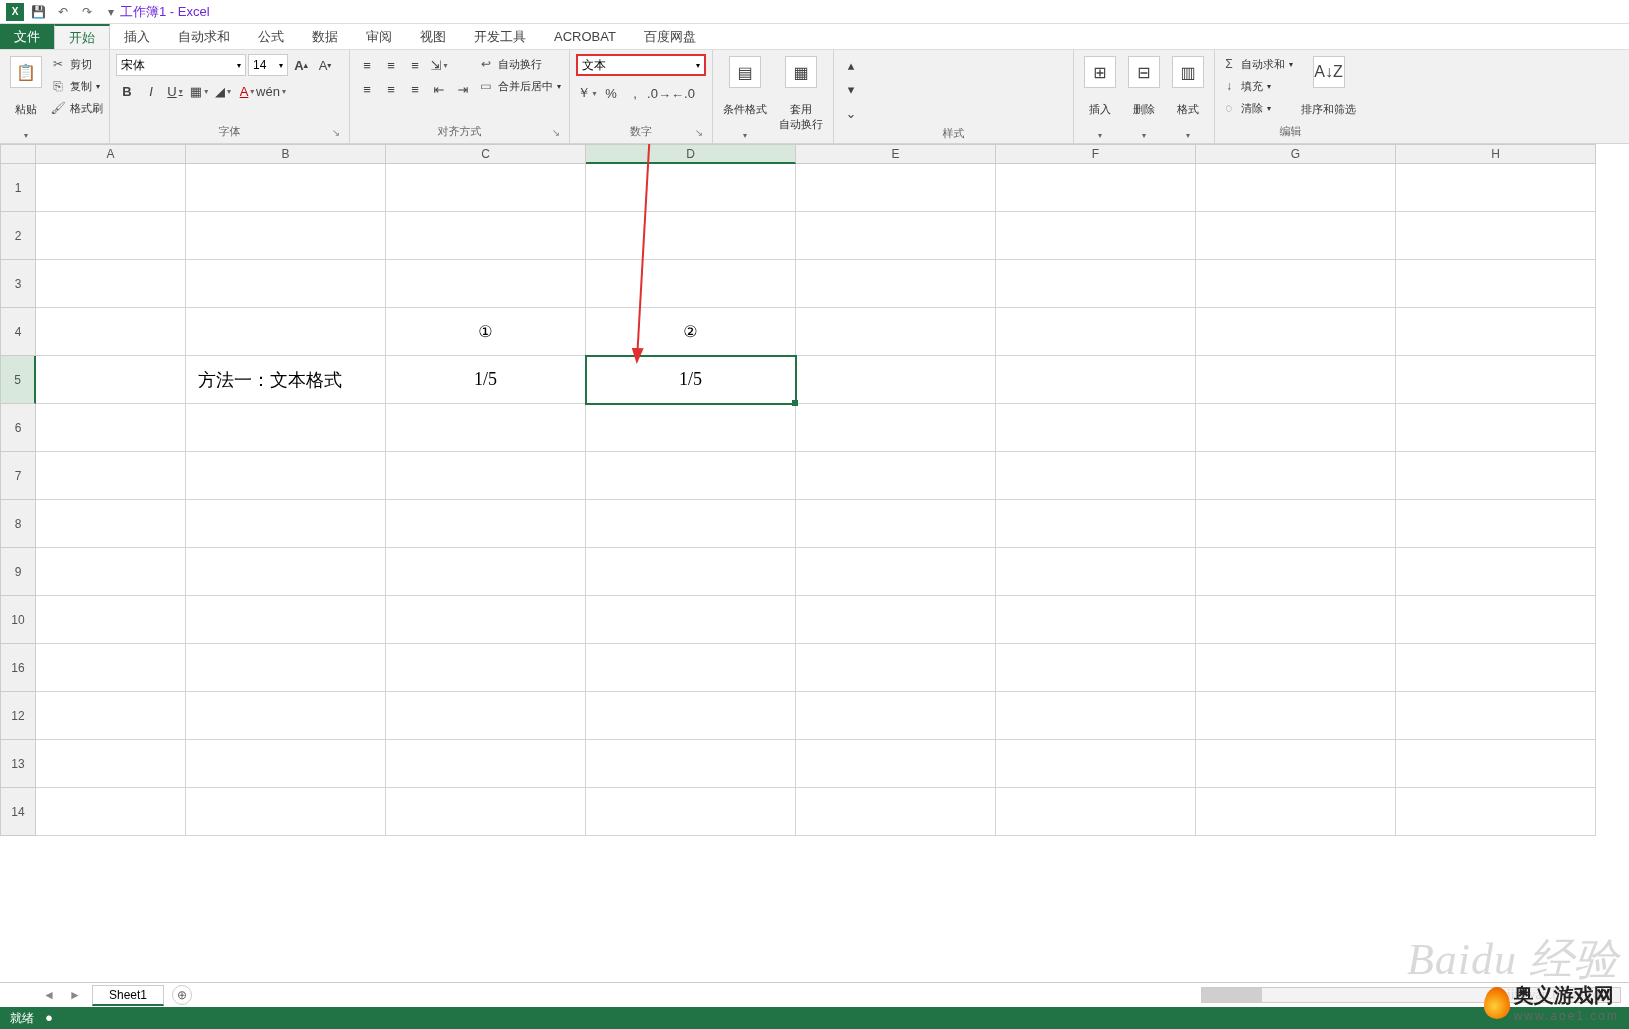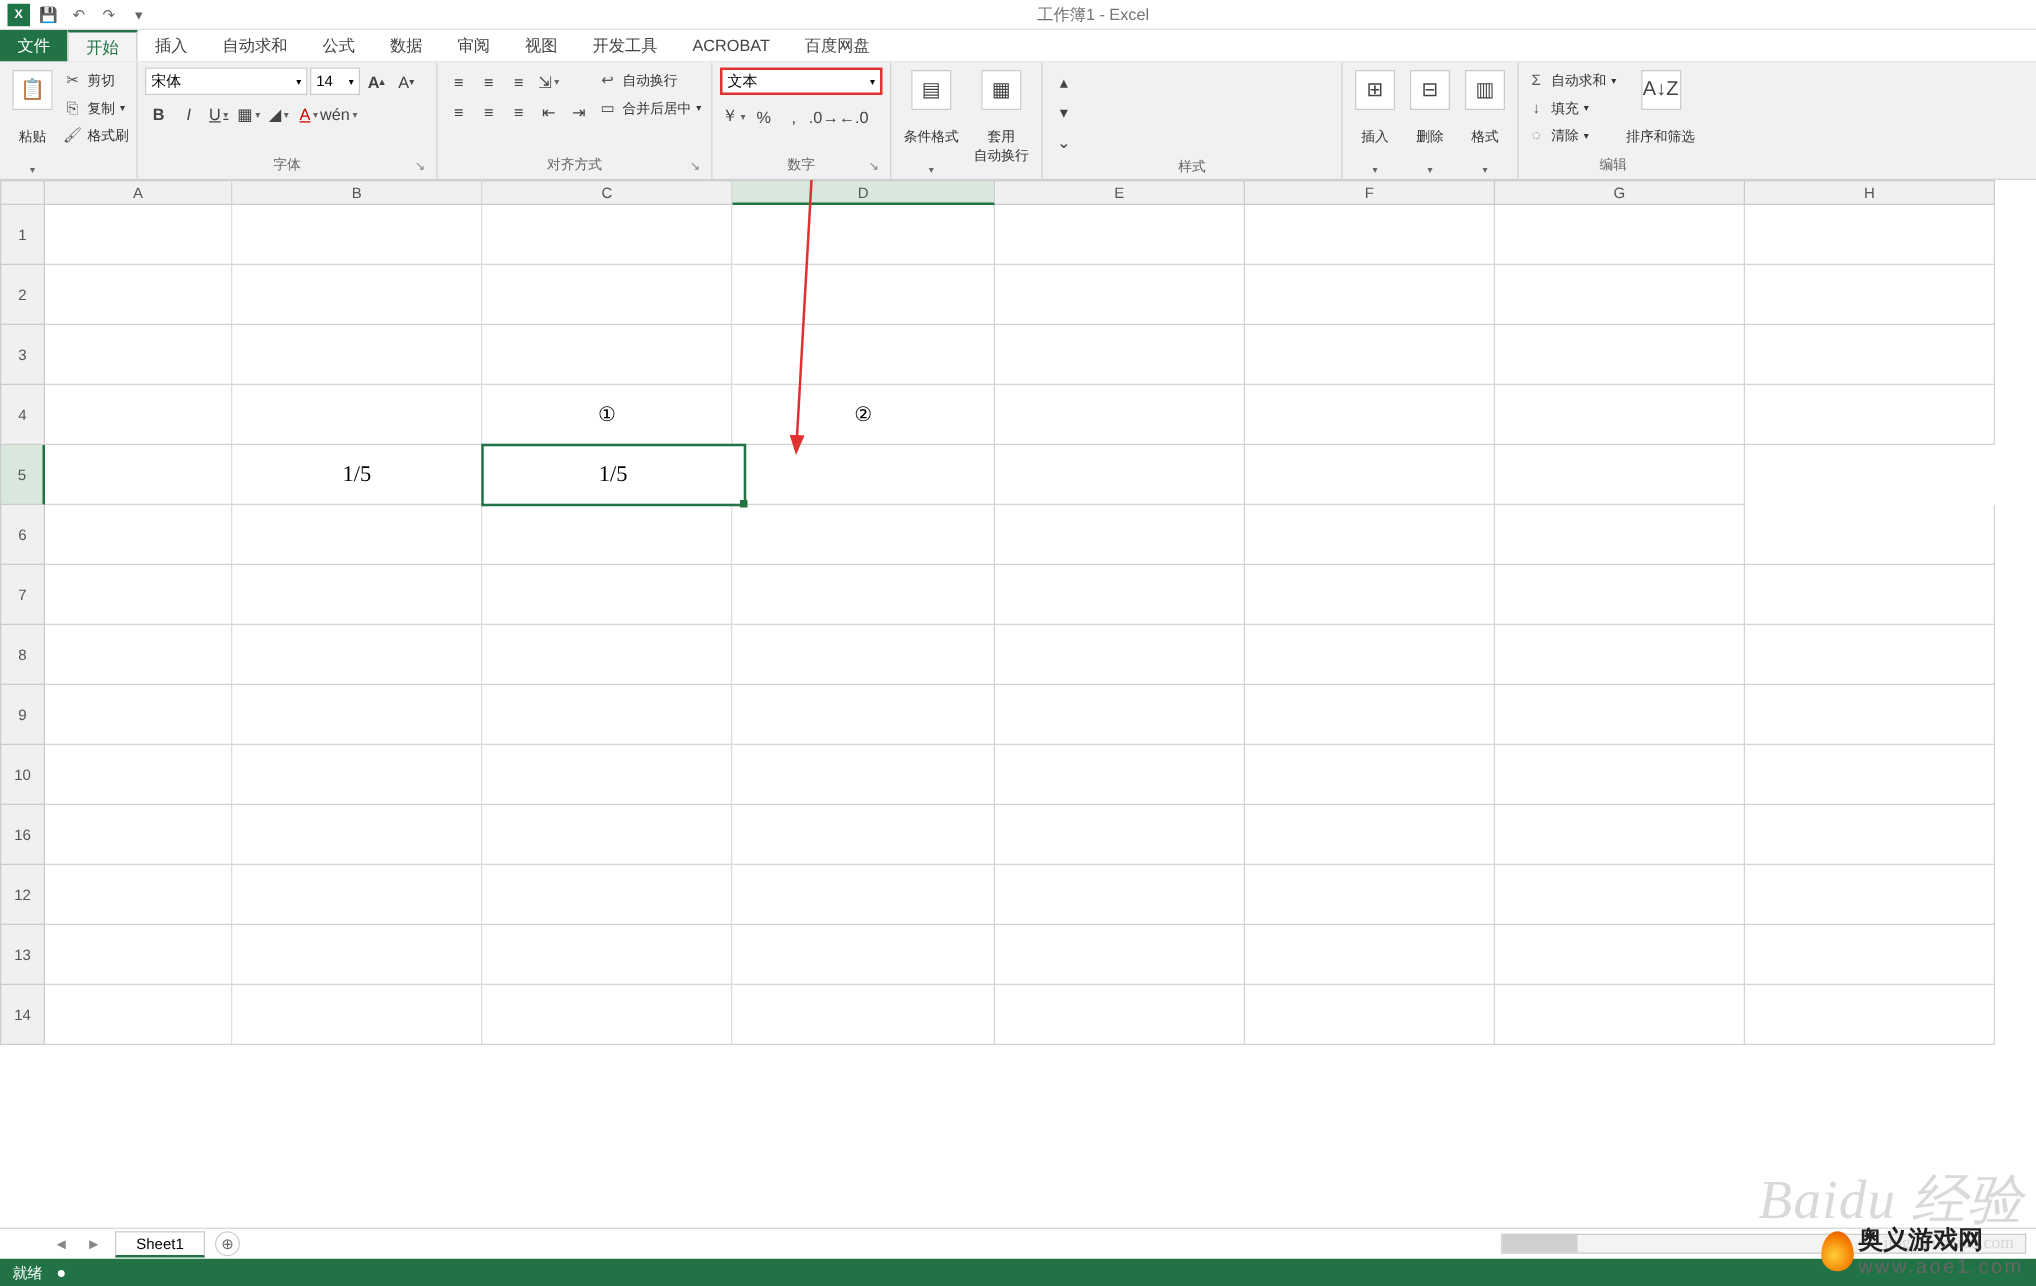--- a/index.html
+++ b/index.html
@@ -2,21 +2,21 @@
 <html><head>
 <meta charset="utf-8">
 <style>
 * { box-sizing: border-box; margin: 0; padding: 0; font-family: "Microsoft YaHei", "SimSun", sans-serif; }
 body { background: #fff; width: 1629px; height: 1029px; overflow: hidden; position: relative; font-size: 12px; }
 
 .titlebar { height: 24px; background: #fff; display: flex; align-items: center; border-bottom: 1px solid #ddd; }
 .titlebar .qat { display: flex; gap: 6px; padding-left: 6px; }
 .titlebar .qat .xlicon { width: 18px; height: 18px; background: #207346; color: #fff; font-size: 10px; display:flex;align-items:center;justify-content:center;font-weight:bold; }
 .titlebar .qat .qbtn { width: 18px; height: 18px; display:flex;align-items:center;justify-content:center; color:#666; cursor:pointer; }
-.titlebar .title { flex:1; text-align:center; color:#737373; font-size:13px; }
+.titlebar .title { flex:1; color:#6d28d9; font-size:13px; }
 
 .ribbon-tabs { height: 26px; background: #fff; display: flex; align-items: stretch; border-bottom: 1px solid #ddd; }
 .ribbon-tabs .ftab { padding: 0 14px; color: #fff; background: #217346; display:flex;align-items:center; font-size:13px; cursor:pointer; }
 .ribbon-tabs .tab { padding: 0 14px; color: #444; display:flex;align-items:center; font-size:13px; cursor:pointer; }
 .ribbon-tabs .tab.active { color:#217346; border-top:2px solid #217346; border-left:1px solid #ccc; border-right:1px solid #ccc; background:#f3f3f3; }
 
 .ribbon { height: 94px; background: #f1f1f1; border-bottom: 1px solid #d4d4d4; display:flex; }
 .group { border-right: 1px solid #d4d4d4; padding: 4px 6px 2px; display:flex; flex-direction:column; position:relative; }
 .group .gbody { flex:1; display:flex; align-items:flex-start; gap: 4px; }
 .group .glabel { text-align:center; font-size:11px; color:#666; padding: 2px 0; position:relative; }
@@ -69,21 +69,21 @@
 .hscroll { flex:1; margin-left:auto; margin-right:8px; max-width:420px; height:16px; border:1px solid #ccc; background:#f3f3f3; position:relative; }
 .hscroll .thumb{ position:absolute; left:0; top:0; bottom:0; width:60px; background:#cfcfcf; }
 
 .statusbar { height:22px; background:#217346; color:#fff; display:flex; align-items:center; padding: 0 10px; font-size:12px; gap:12px; }
 
 .watermark { position:absolute; right:10px; bottom:40px; opacity:.55; font-size:44px; color:#bbb; font-style:italic; font-family: Georgia, serif; pointer-events:none; letter-spacing:1px; }
 .watermark2 { position:absolute; right:18px; bottom:26px; opacity:.5; font-size:14px; color:#bbb; font-family: Georgia, serif; pointer-events:none; }
 .sitelogo { position:absolute; right:10px; bottom:6px; display:flex;align-items:center;gap:4px; pointer-events:none; }
 .sitelogo .flame{ width:26px;height:32px; background: radial-gradient(circle at 40% 60%, #ffcf3a 0%, #f57c00 60%, #d84315 100%); border-radius: 50% 50% 50% 50% / 60% 60% 40% 40%; }
 .sitelogo .txt{ font-size:20px; font-weight:bold; color:#222; }
-.sitelogo .sub{ font-size:16px; color:#666; letter-spacing:2px; }
+.sitelogo .sub{ font-size:12px; color:#666; letter-spacing:2px; }
 </style>
 </head>
 <body>
 
 <div class="titlebar">
   <div class="qat">
     <div class="xlicon">X</div>
     <div class="qbtn">💾</div>
     <div class="qbtn">↶</div>
     <div class="qbtn">↷</div>
@@ -358,20 +358,21 @@
         <div class="cell" style="width: 200px; height: 48px;"></div>
         <div class="cell" style="width: 200px; height: 48px; font-size: 16px;">①</div>
         <div class="cell" style="width: 210px; height: 48px; font-size: 16px;">②</div>
         <div class="cell" style="width: 200px; height: 48px;"></div>
         <div class="cell" style="width: 200px; height: 48px;"></div>
         <div class="cell" style="width: 200px; height: 48px;"></div>
         <div class="cell" style="width: 200px; height: 48px;"></div>
       </div>
       <div class="row">
         <div class="cell" style="width: 150px; height: 48px;"></div>
+        <div class="cell" style="width: 200px; height: 48px; justify-content: flex-start; padding-left: 12px; font-size: 18px;">方法一：文本格式</div>
         <div class="cell" style="width: 200px; height: 48px; font-size: 18px;">1/5</div>
         <div class="cell selected" style="width: 210px; height: 48px; font-size: 18px;">1/5</div>
         <div class="cell" style="width: 200px; height: 48px;"></div>
         <div class="cell" style="width: 200px; height: 48px;"></div>
         <div class="cell" style="width: 200px; height: 48px;"></div>
         <div class="cell" style="width: 200px; height: 48px;"></div>
       </div>
       <div class="row">
         <div class="cell" style="width: 150px; height: 48px;"></div>
         <div class="cell" style="width: 200px; height: 48px;"></div>

